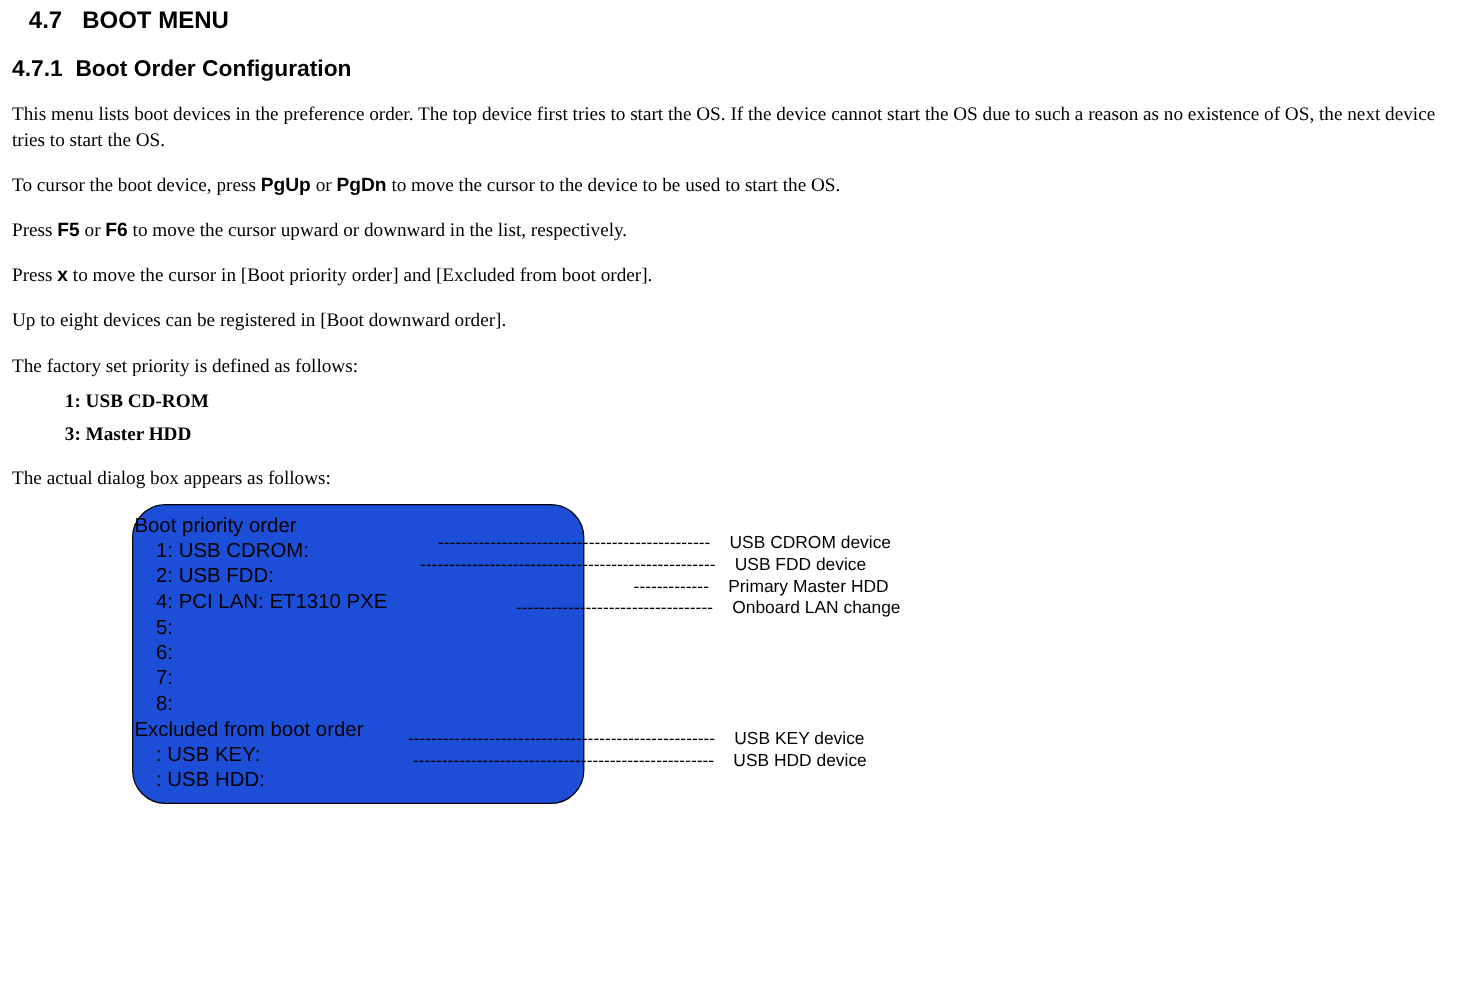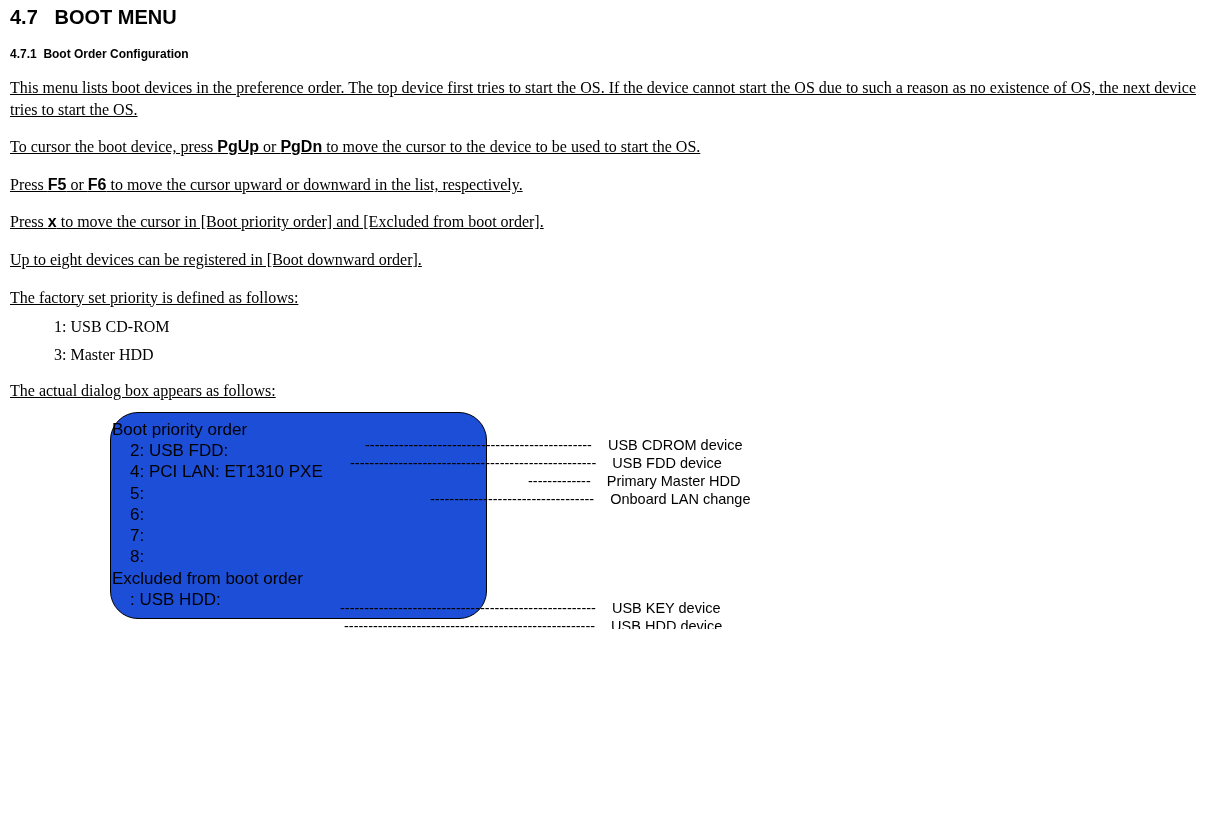--- a/index.html
+++ b/index.html
@@ -8,42 +8,42 @@
     color: #000;
     margin: 0;
     padding: 6px 10px 10px 10px;
     width: 1200px;
     background: #fff;
   }
   .h1 {
     font-family: Arial, Helvetica, sans-serif;
     font-weight: bold;
     font-size: 20px;
-    margin: 0 0 18px 0;
+    margin: 0 0 18px 14px;
   }
   .h2 {
     font-family: Arial, Helvetica, sans-serif;
     font-weight: bold;
-    font-size: 12px;
+    font-size: 19px;
     margin: 0 0 16px 0;
   }
   .para {
     margin: 16px 0 10px 0;
     line-height: 1.35;
-    text-decoration: underline;
   }
   .keycap {
     font-family: Arial, Helvetica, sans-serif;
     font-weight: bold;
   }
   .prio-list {
     margin: 6px 0 10px 44px;
   }
   .prio-item {
     margin: 0 0 10px 0;
+    font-weight: bold;
   }
   .dialog-wrap {
     margin-top: 6px;
     margin-left: 100px;
     position: relative;
   }
   .bubble {
     border: 1.5px solid #000;
     border-radius: 28px;
     width: 360px;
@@ -116,27 +116,29 @@
 <div class="prio-list">
   <div class="prio-item">1: USB CD-ROM</div>
   <div class="prio-item">3: Master HDD</div>
 </div>
 
 <p class="para">The actual dialog box appears as follows:</p>
 
 <div class="dialog-wrap">
   <div class="bubble">
     <div class="hdr">Boot priority order</div>
+    <div class="row">1: USB CDROM:</div>
     <div class="row">2: USB FDD:</div>
     <div class="row">4: PCI LAN: ET1310 PXE</div>
     <div class="row">5:</div>
     <div class="row">6:</div>
     <div class="row">7:</div>
     <div class="row">8:</div>
     <div class="hdr">Excluded from boot order</div>
+    <div class="row">: USB KEY:</div>
     <div class="row">: USB HDD:</div>
   </div>
 
   <div class="callouts">
     <div class="co-spacer"></div>
     <div class="co-row">
       <span class="dashes" style="margin-left:-135px">-----------------------------------------------</span>
       <span>USB CDROM device</span>
     </div>
     <div class="co-row">

